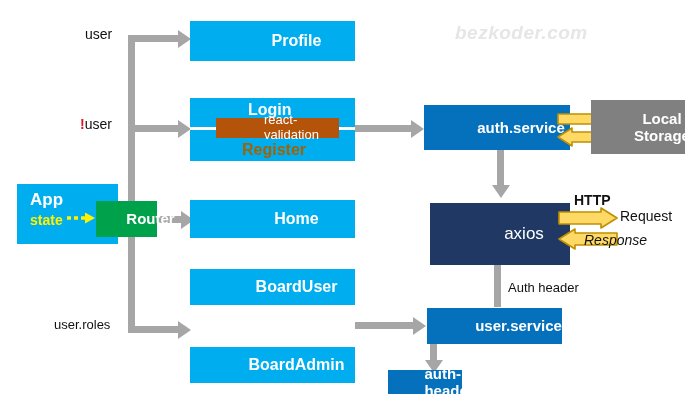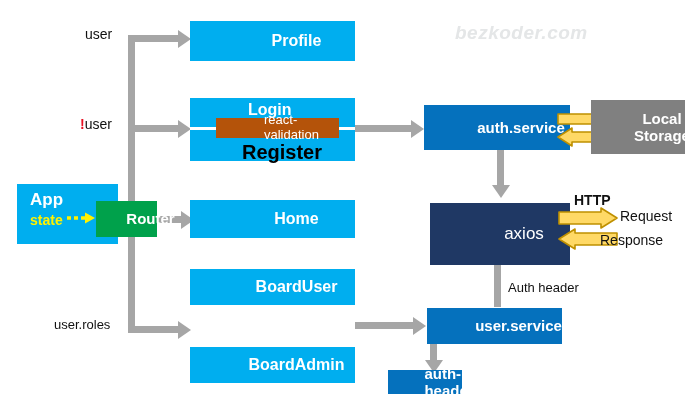--- a/index.html
+++ b/index.html
@@ -118,21 +118,21 @@
   </div>
 
   <div class="box green bold" style="left:96px; top:201px; width:61px; height:36px; font-size:15px; font-weight:bold;">Router</div>
 
   <div class="box cyan bold" style="left:190px; top:21px; width:165px; height:40px; font-size:16px;">Profile</div>
 
   <div class="box cyan" style="left:190px; top:98px; width:165px; height:63px;"></div>
   <div class="label bold" style="left:248px; top:101px; font-size:16px; color:#ffffff;">Login</div>
   <div class="whiteline" style="left:190px; top:127px; width:165px;"></div>
   <div class="box orange" style="left:216px; top:118px; width:123px; height:20px; font-size:13px;">react-validation</div>
-  <div class="label bold" style="left:242px; top:141px; font-size:20px; color:#000000;">Register</div>
+  <div class="label bold" style="left:242px; top:141px; font-size:16px; color:#a16207;">Register</div>
 
   <div class="box cyan bold" style="left:190px; top:200px; width:165px; height:38px; font-size:16px;">Home</div>
 
   <div class="box cyan bold" style="left:190px; top:269px; width:165px; height:36px; font-size:16px;">BoardUser</div>
   <div class="box cyan bold" style="left:190px; top:347px; width:165px; height:36px; font-size:16px;">BoardAdmin</div>
 
   <div class="gl" style="left:355px; top:125px; width:60px; height:7px;"></div>
   <div class="ghead-r" style="left:411px; top:119.5px;"></div>
 
   <div class="gl" style="left:355px; top:322px; width:62px; height:7px;"></div>
@@ -171,19 +171,19 @@
   <div class="yarrow" style="left:557px; top:207px;">
     <svg width="66" height="44" viewBox="0 0 66 44">
 
       <polygon points="2,5 44,5 44,1 60,11 44,21 44,17 2,17" fill="#FFD966" stroke="#BF9000" stroke-width="1.6" stroke-linejoin="round"></polygon>
 
       <polygon points="60,26 18,26 18,22 2,32 18,42 18,38 60,38" fill="#FFD966" stroke="#BF9000" stroke-width="1.6" stroke-linejoin="round"></polygon>
     </svg>
   </div>
 
   <div class="label" style="left:620px; top:208px; font-size:14px;">Request</div>
-  <div class="label" style="left:600px; top:232px; font-size:14px;">Response</div>
+  <div class="label" style="left:584px; top:232px; font-size:14px;font-style:italic;">Response</div>
 
   <div class="box blue bold" style="left:427px; top:308px; width:135px; height:36px; font-size:15px;">user.service</div>
 
   <div class="box blue bold" style="left:388px; top:370px; width:74px; height:24px; font-size:15px;">auth-header</div>
 
 </div>
 
 </body></html>

